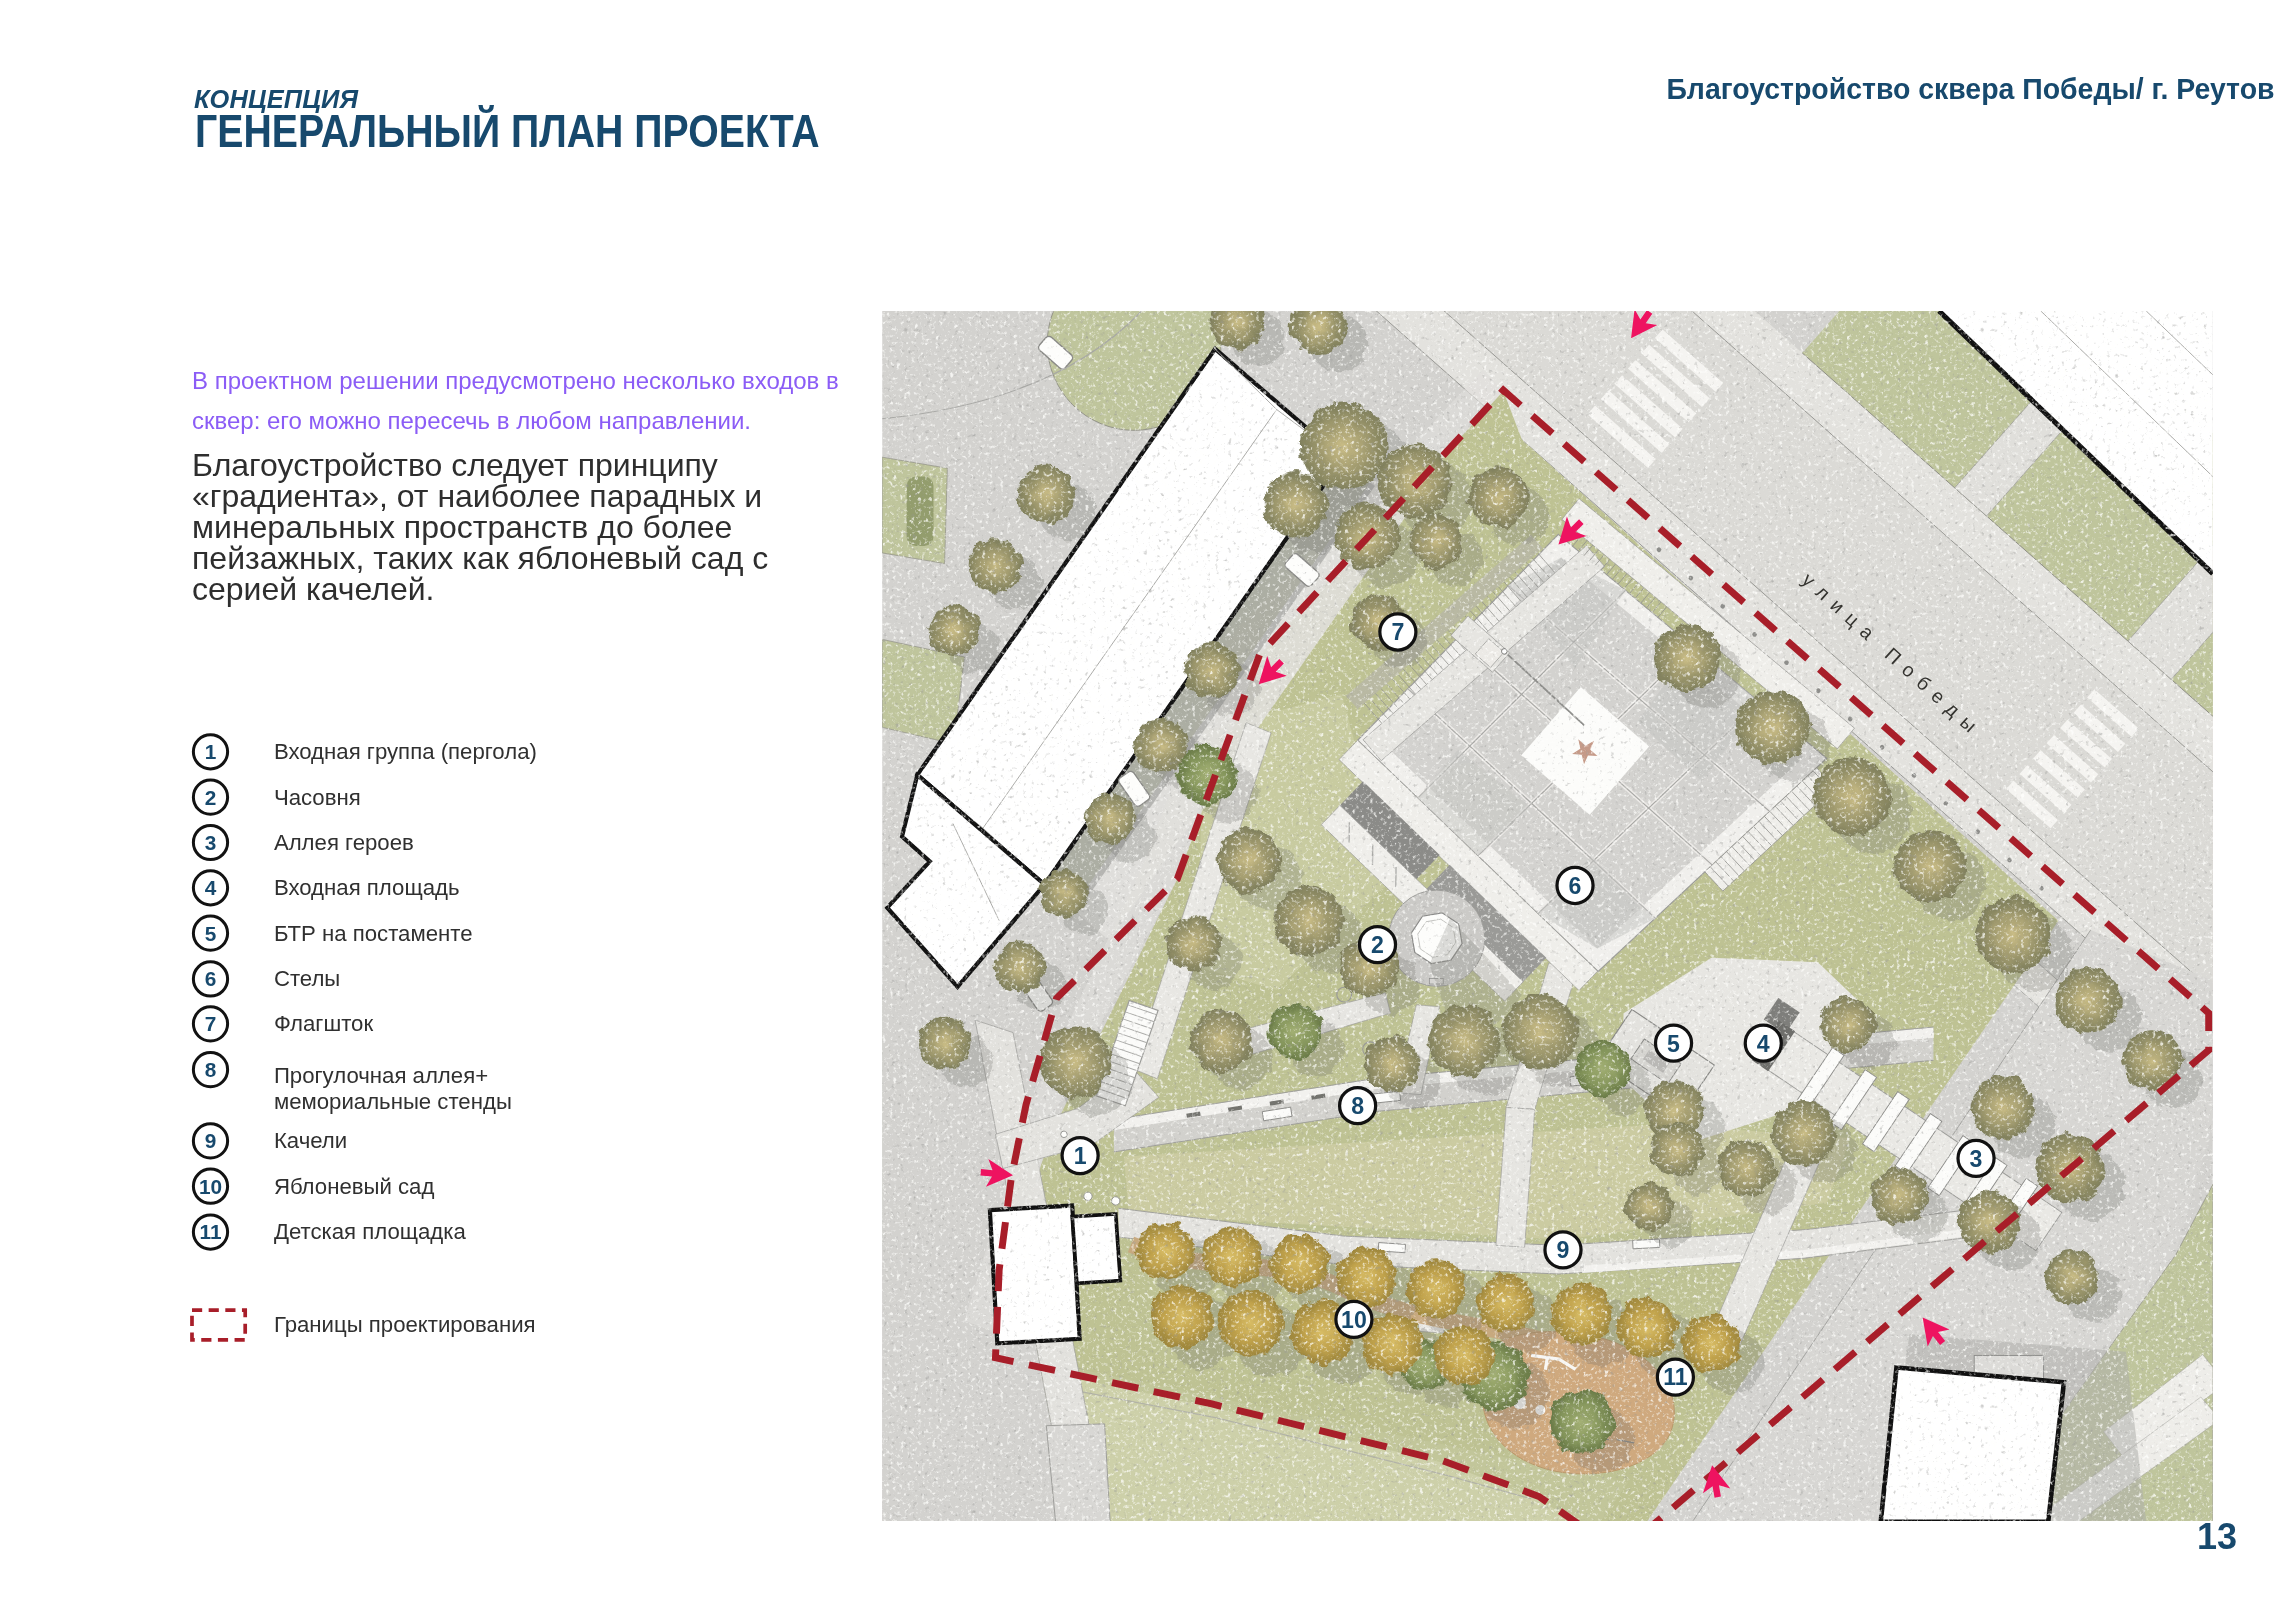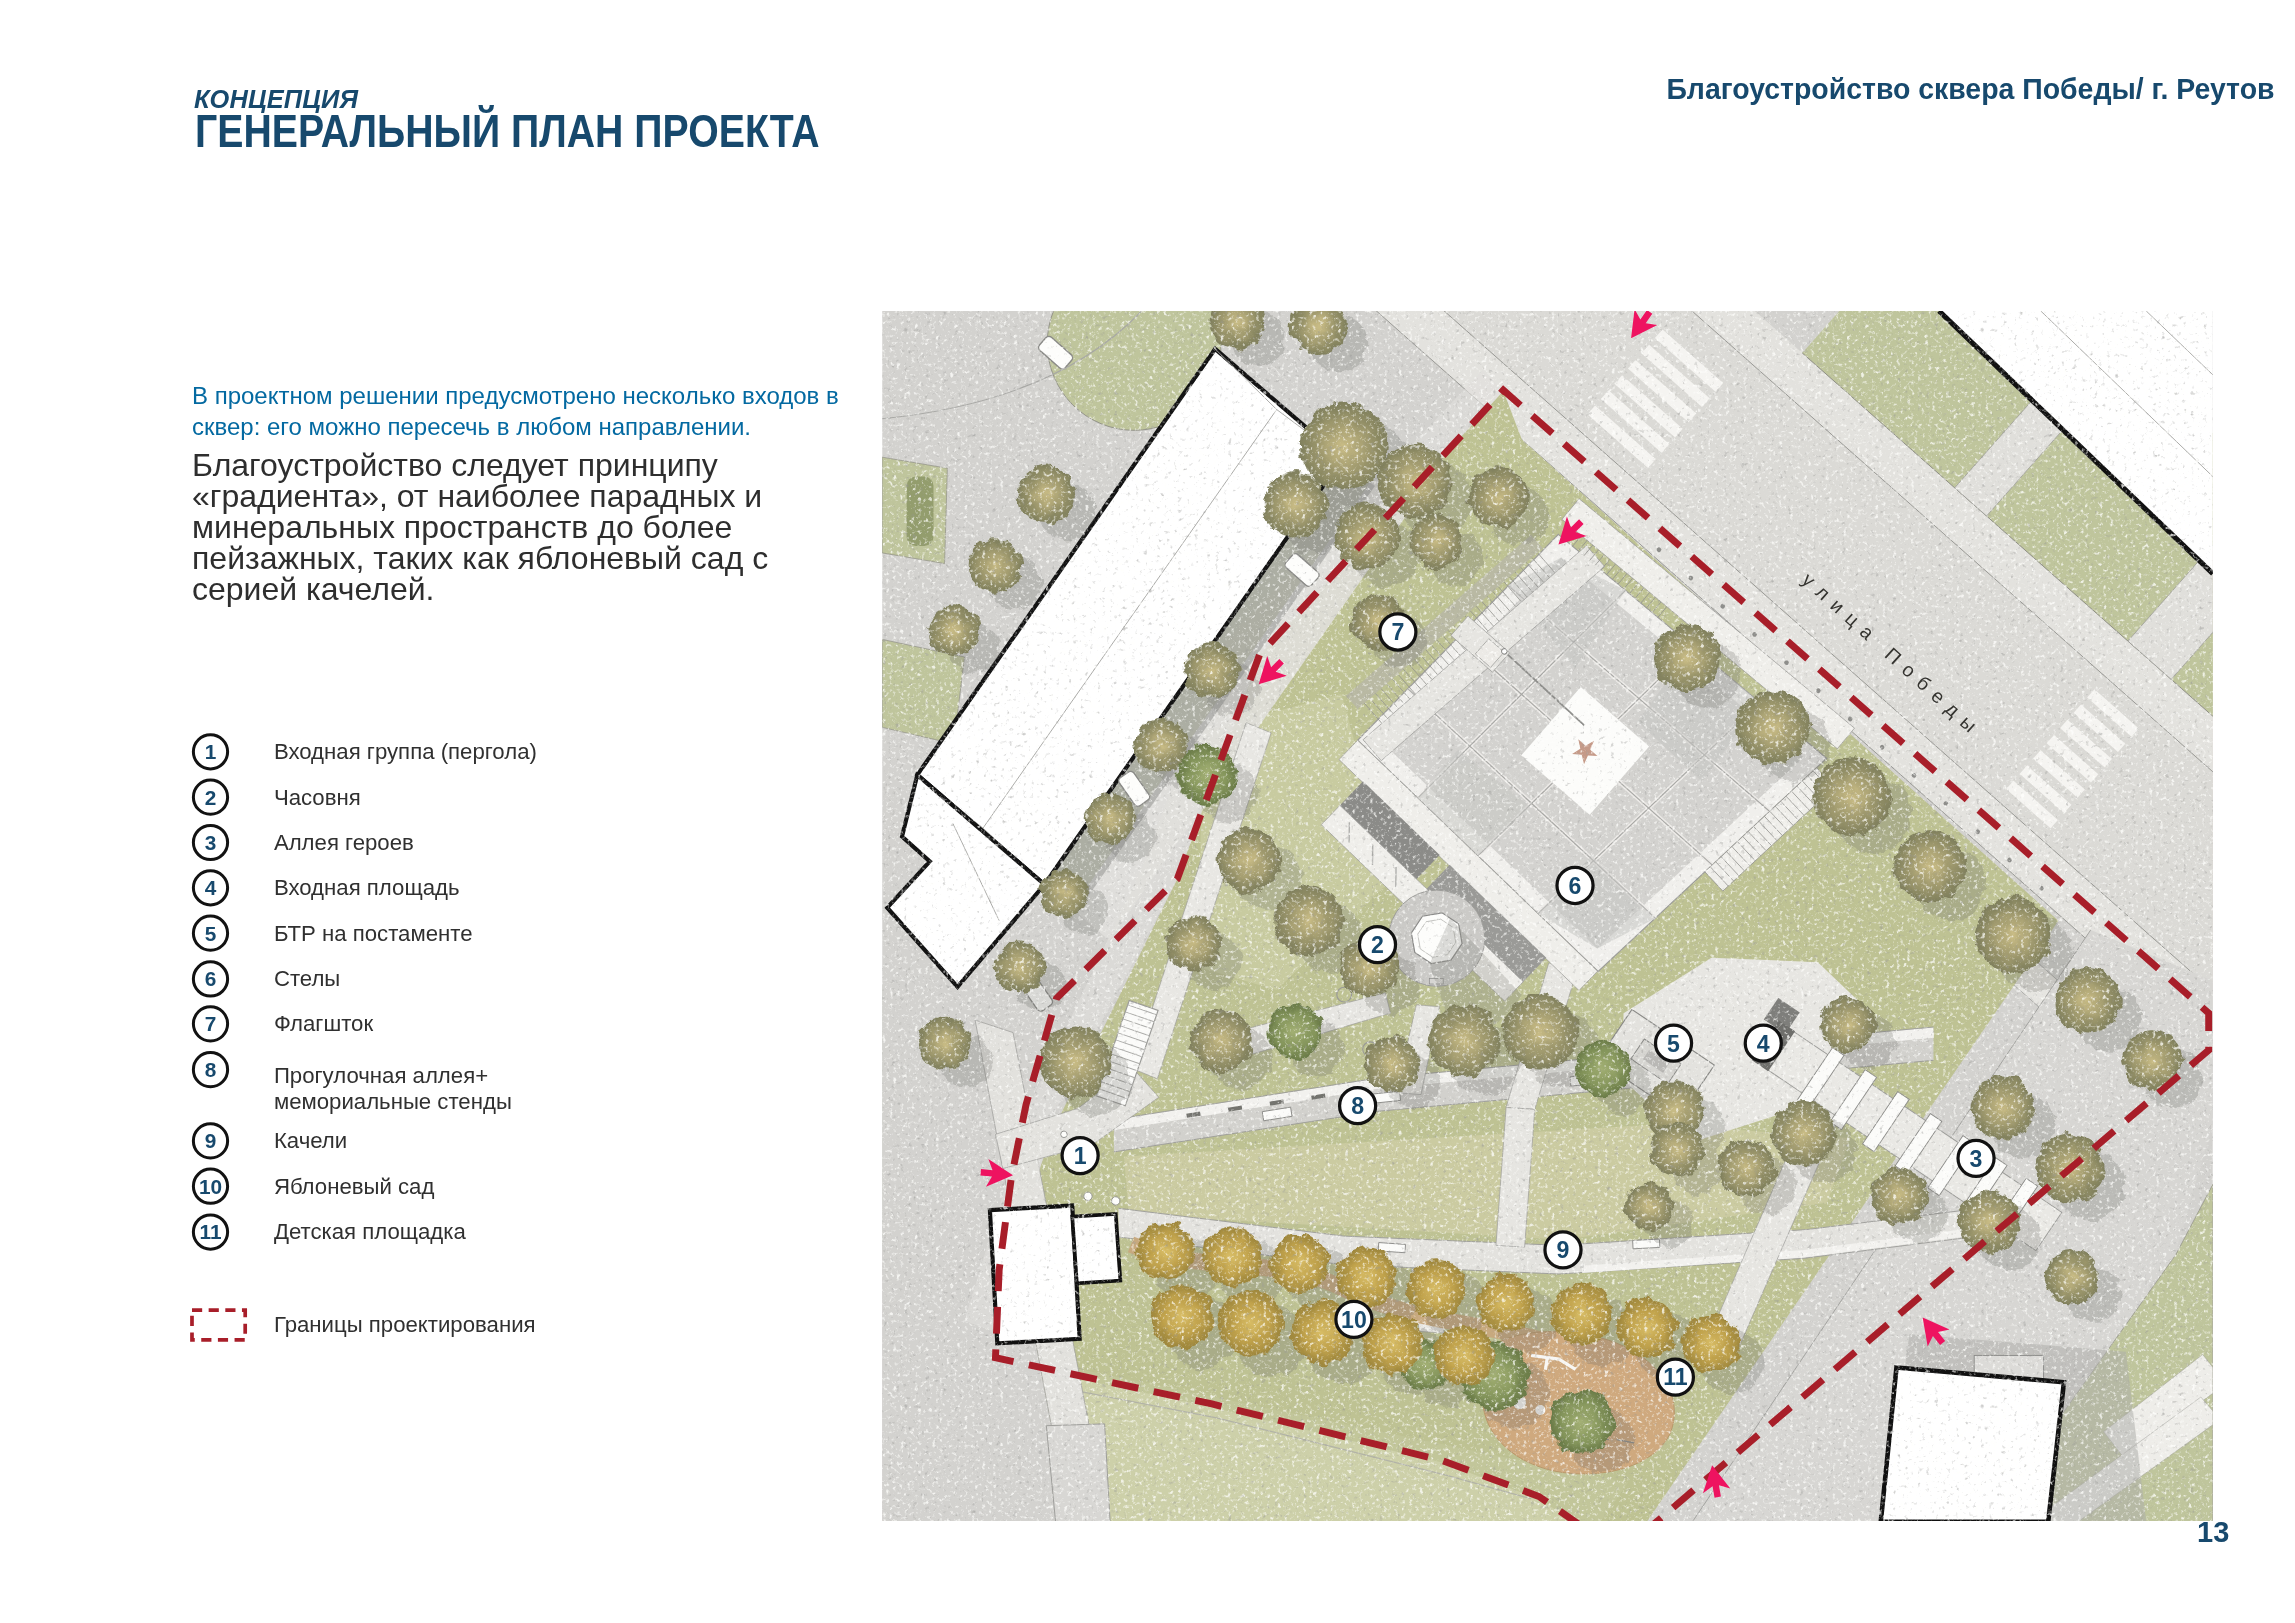--- a/index.html
+++ b/index.html
@@ -11,21 +11,21 @@
 </style>
 </head>
 <body>
 
 <div class="abs blue" style="left:194px;top:87px;font-size:25.4px;font-weight:bold;line-height:25.4px;letter-spacing:0.2px;font-style:italic;">КОНЦЕПЦИЯ</div>
 
 <div class="abs blue" style="left:195px;top:108px;font-size:46px;font-weight:bold;line-height:46px;transform:scaleX(0.853);transform-origin:left top;white-space:nowrap;">ГЕНЕРАЛЬНЫЙ ПЛАН ПРОЕКТА</div>
 
 <div class="abs blue" style="right:21px;top:75px;font-size:29px;font-weight:bold;line-height:29px;transform:scaleX(0.98);transform-origin:right top;white-space:nowrap;">Благоустройство сквера Победы/ г. Реутов</div>
 
-<div class="abs" style="left:192px;top:380px;width:676px;font-size:24px;line-height:31px;color:#0369a1;">В проектном решении предусмотрено несколько входов в сквер: его можно пересечь в любом направлении.</div>
+<div class="abs" style="left:192px;top:361px;width:676px;font-size:24px;line-height:40px;color:#8b5cf6;">В проектном решении предусмотрено несколько входов в сквер: его можно пересечь в любом направлении.</div>
 
 <div class="abs" style="left:192px;top:450px;width:676px;font-size:32px;line-height:31px;color:#2e2e2e;">Благоустройство следует принципу «градиента», от наиболее парадных и минеральных пространств до более пейзажных, таких как яблоневый сад с серией качелей.</div>
 
 <svg class="abs" style="left:0;top:0;" width="879" height="1623" viewBox="0 0 1900 3508">
   <g font-family="Liberation Sans, sans-serif">
 
     <g>
         <circle cx="455" cy="1625" r="37" fill="#fff" stroke="#121212" stroke-width="6.5"></circle>
         <text x="455" y="1641" font-size="45" font-weight="bold" fill="#17496d" text-anchor="middle">1</text>
         <text x="592" y="1641" font-size="48" fill="#303030">Входная группа (пергола)</text>
@@ -92,21 +92,21 @@
         <text x="592" y="2679" font-size="48" fill="#303030">Детская площадка</text>
       </g>
 
     <g>
         <rect x="415" y="2832" width="115" height="64" fill="none" stroke="#a81e29" stroke-width="8" stroke-dasharray="22 14"></rect>
         <text x="592" y="2880" font-size="48" fill="#303030">Границы проектирования</text>
       </g>
   </g>
 </svg>
 
-<div class="abs blue" style="left:2197px;top:1516px;font-size:29px;font-weight:bold;">13</div>
+<div class="abs blue" style="left:2197px;top:1516px;font-size:36px;font-weight:bold;">13</div>
 
 <svg class="abs" style="left:882px;top:311px;" width="1331" height="1210" viewBox="1907 672 2877 2616">
   <defs>
     <clipPath id="plan">
         <rect x="1907" y="672" width="2877" height="2616"></rect>
       </clipPath>
     <filter id="nzd" x="0%" y="0%" width="100%" height="100%">
       <feTurbulence type="fractalNoise" baseFrequency="0.11" numOctaves="3" seed="29"></feTurbulence>
       <feColorMatrix type="matrix" values="0 0 0 0 0.32  0 0 0 0 0.32  0 0 0 0 0.31  1.7 1.7 1.7 0 -2.95"></feColorMatrix>
     </filter>

